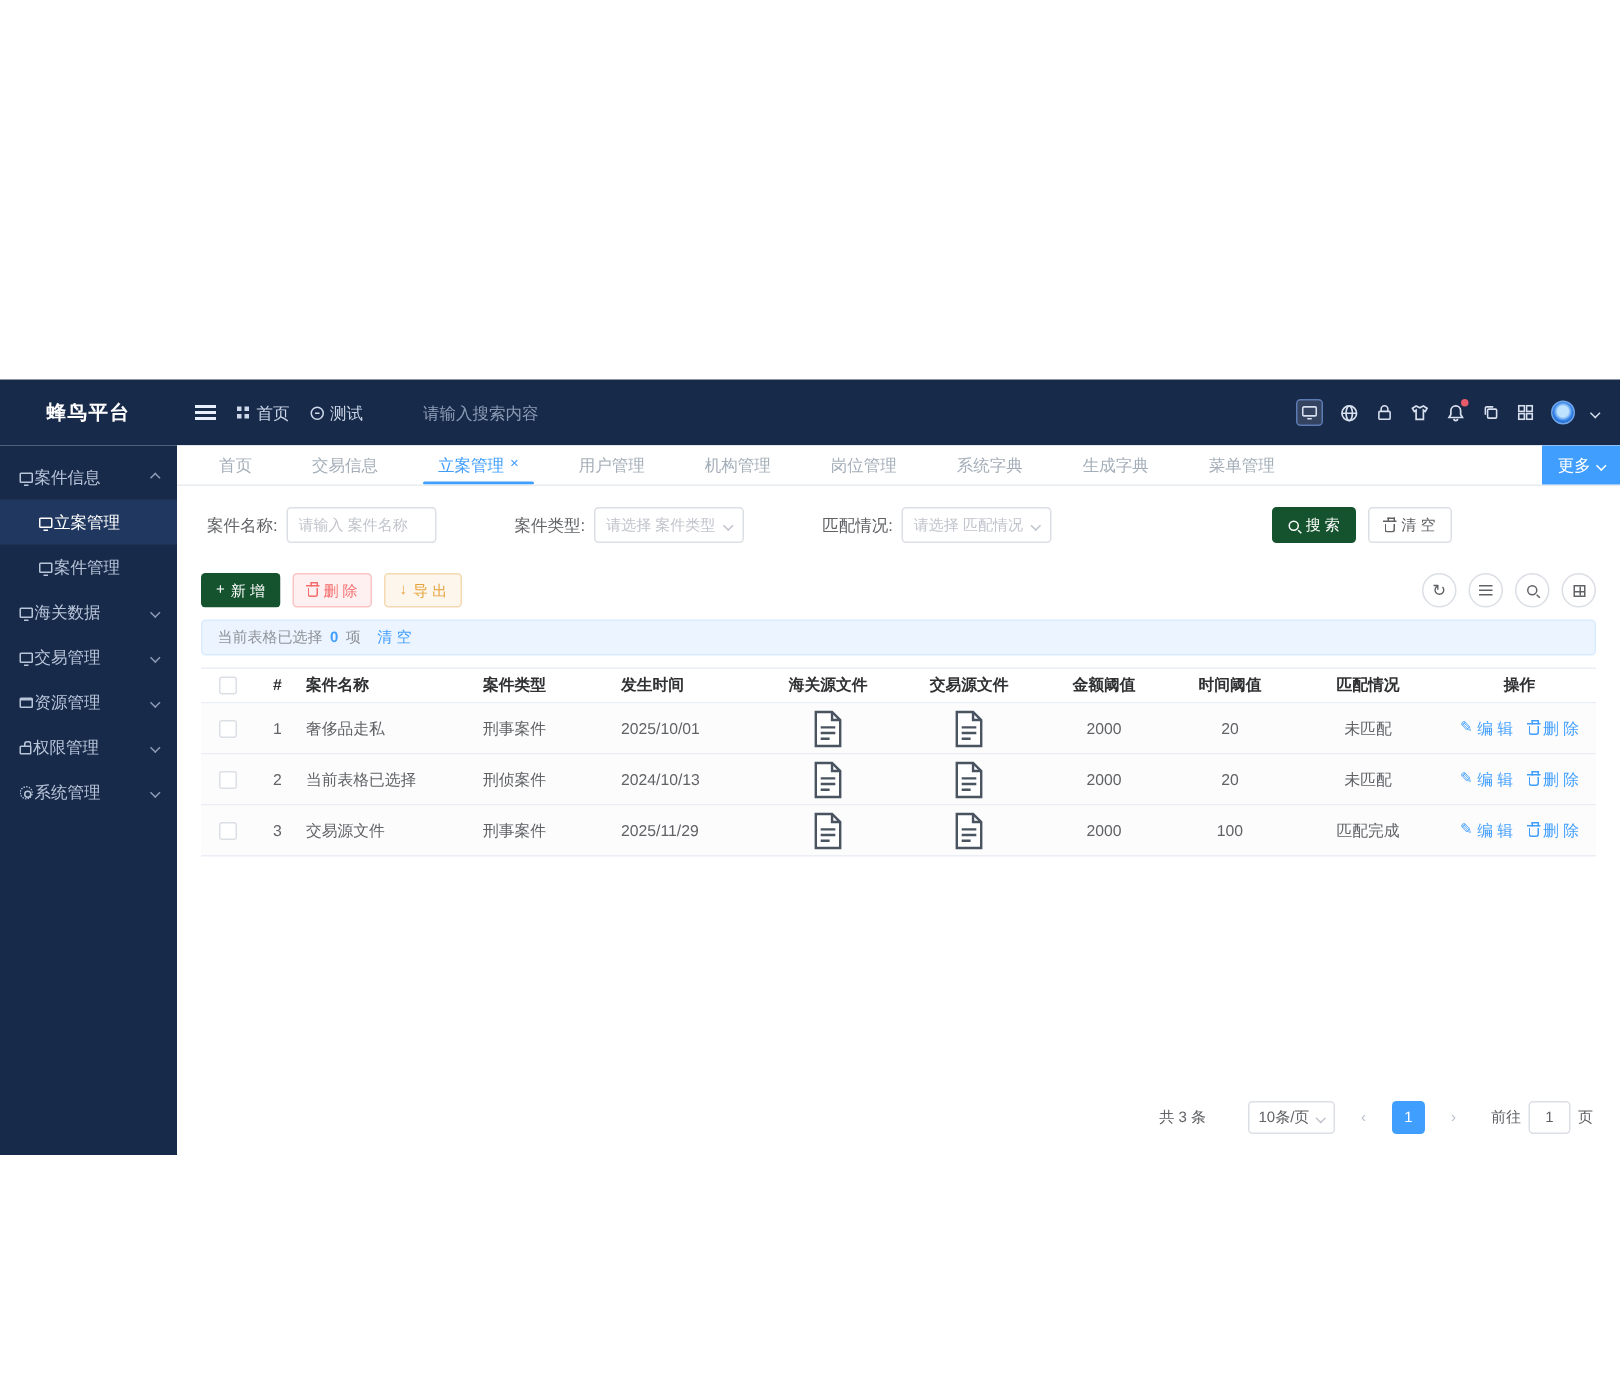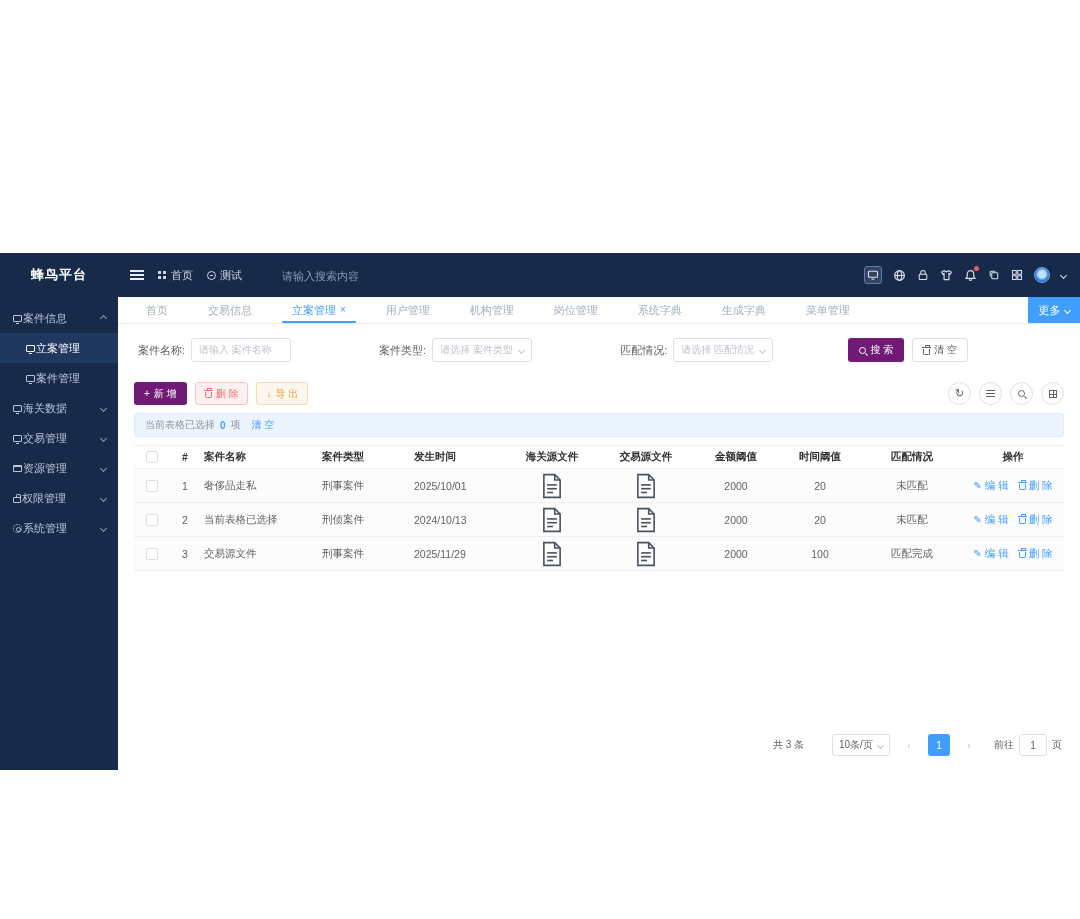--- a/index.html
+++ b/index.html
@@ -55,29 +55,29 @@
   .tabs { flex:1; display:flex; align-items:stretch; padding-left:8px; overflow:hidden; }
   .tab { display:flex; align-items:center; gap:4px; padding:0 20px; font-size:11px; color:#a4aeb9; cursor:pointer; position:relative; white-space:nowrap; }
   .tab.active { color:#409eff; }
   .tab.active::after { content:""; position:absolute; left:10px; right:10px; bottom:0; height:2px; background:#409eff; border-radius:1px; }
   .tab .close { font-size:10px; line-height:1; }
   .more-btn { width:52px; background:#409eff; color:#fff; font-size:11px; display:flex; align-items:center; justify-content:center; gap:4px; cursor:pointer; flex:none; }
 
   
   .filter { display:flex; align-items:center; height:52px; padding:0 20px; flex:none; font-size:11px; }
   .fgroup { display:flex; align-items:center; gap:6px; }
-  .fgroup + .fgroup { margin-left:88px; }
+  .fgroup + .fgroup { margin-left:52px; }
   .flabel { color:#606266; white-space:nowrap; }
   .fctl { width:100px; height:24px; border:1px solid #dcdfe6; border-radius:3px; background:#fff; display:flex; align-items:center; padding:0 7px; color:#c0c4cc; font-size:10px; cursor:text; }
   .fctl.select { cursor:pointer; }
   .fctl .ph { flex:1; white-space:nowrap; overflow:hidden; }
   .fctl .chev { color:#c0c4cc; }
   .fbtns { margin-left:auto; margin-right:92px; display:flex; gap:8px; }
   .btn { height:24px; border-radius:3px; font-size:10px; display:inline-flex; align-items:center; gap:4px; padding:0 10px; cursor:pointer; border:1px solid transparent; font-family:inherit; }
-  .btn-primary { background:#701a75; color:#fff; }
+  .btn-primary { background:#14532d; color:#fff; }
   .btn-plain { background:#fff; color:#606266; border-color:#dcdfe6; }
   .i-search { width:7px; height:7px; border:1px solid currentColor; border-radius:50%; position:relative; display:inline-block; }
   .i-search::after { content:""; position:absolute; right:-3px; bottom:-2px; width:3px; height:1px; background:currentColor; transform:rotate(45deg); }
   .i-trash { position:relative; width:7px; height:6px; border:1px solid currentColor; border-top:none; border-radius:0 0 2px 2px; display:inline-block; margin-top:3px; }
   .i-trash::before { content:""; position:absolute; left:-2px; top:-2px; width:9px; height:1px; background:currentColor; }
   .i-trash::after { content:""; position:absolute; left:1px; top:-4px; width:3px; height:2px; border:1px solid currentColor; border-bottom:none; }
 
   
   .toolbar { display:flex; align-items:center; padding:6px 16px 8px; flex:none; }
   .btn-sm { height:23px; padding:0 9px; font-size:10px; }

